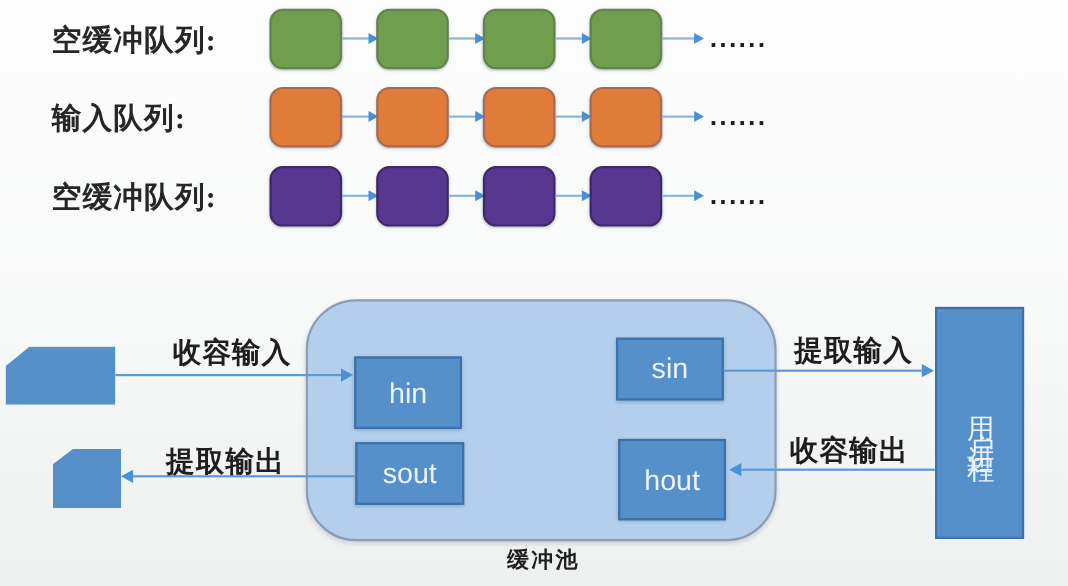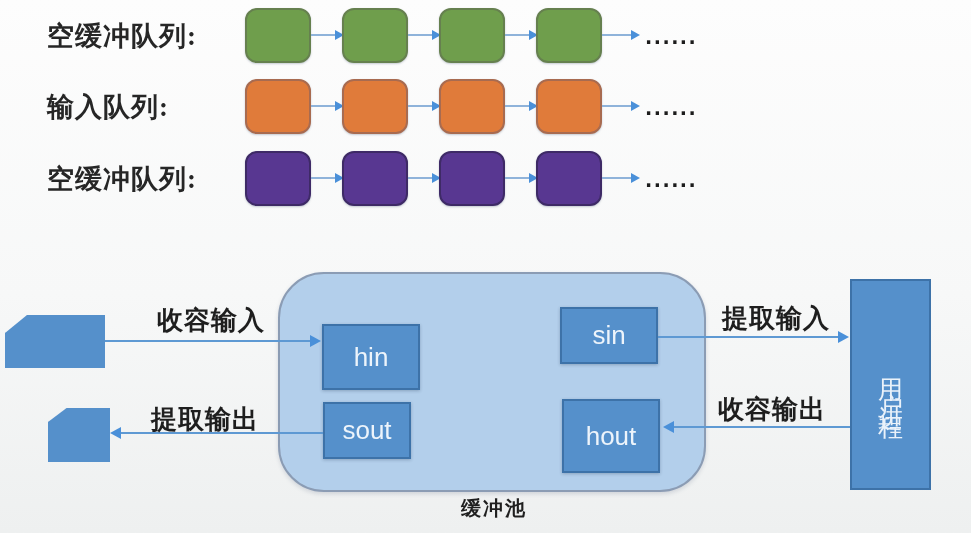--- a/index.html
+++ b/index.html
@@ -93,21 +93,21 @@
     </div>
 
   <div class="pool" style="background: rgb(179, 207, 235);"></div>
 
   <div class="slot" style="left: 322px; top: 324px; width: 98px; height: 66px; background: rgb(85, 144, 203);">
     <span>hin</span>
   </div>
   <div class="slot" style="left: 560px; top: 307px; width: 98px; height: 57px; background: rgb(85, 144, 203);">
     <span>sin</span>
   </div>
-  <div class="slot" style="left: 323px; top: 402px; width: 88px; height: 57px; background: rgb(85, 144, 203);">
+  <div class="slot" style="left: 323px; top: 402px; width: 99px; height: 57px; background: rgb(85, 144, 203);">
     <span>sout</span>
   </div>
   <div class="slot" style="left: 562px; top: 399px; width: 98px; height: 74px; background: rgb(85, 144, 203);">
     <span>hout</span>
   </div>
 
   <div class="pool-label">缓冲池</div>
 
   <div class="device" style="left: 5px; top: 315px; width: 100px; height: 53px; clip-path: polygon(22% 0px, 100% 0px, 100% 100%, 0px 100%, 0px 34%); background: rgb(85, 144, 203);"></div>
   <div class="device" style="left: 48px; top: 408px; width: 62px; height: 54px; clip-path: polygon(30% 0px, 100% 0px, 100% 100%, 0px 100%, 0px 26%); background: rgb(85, 144, 203);"></div>

